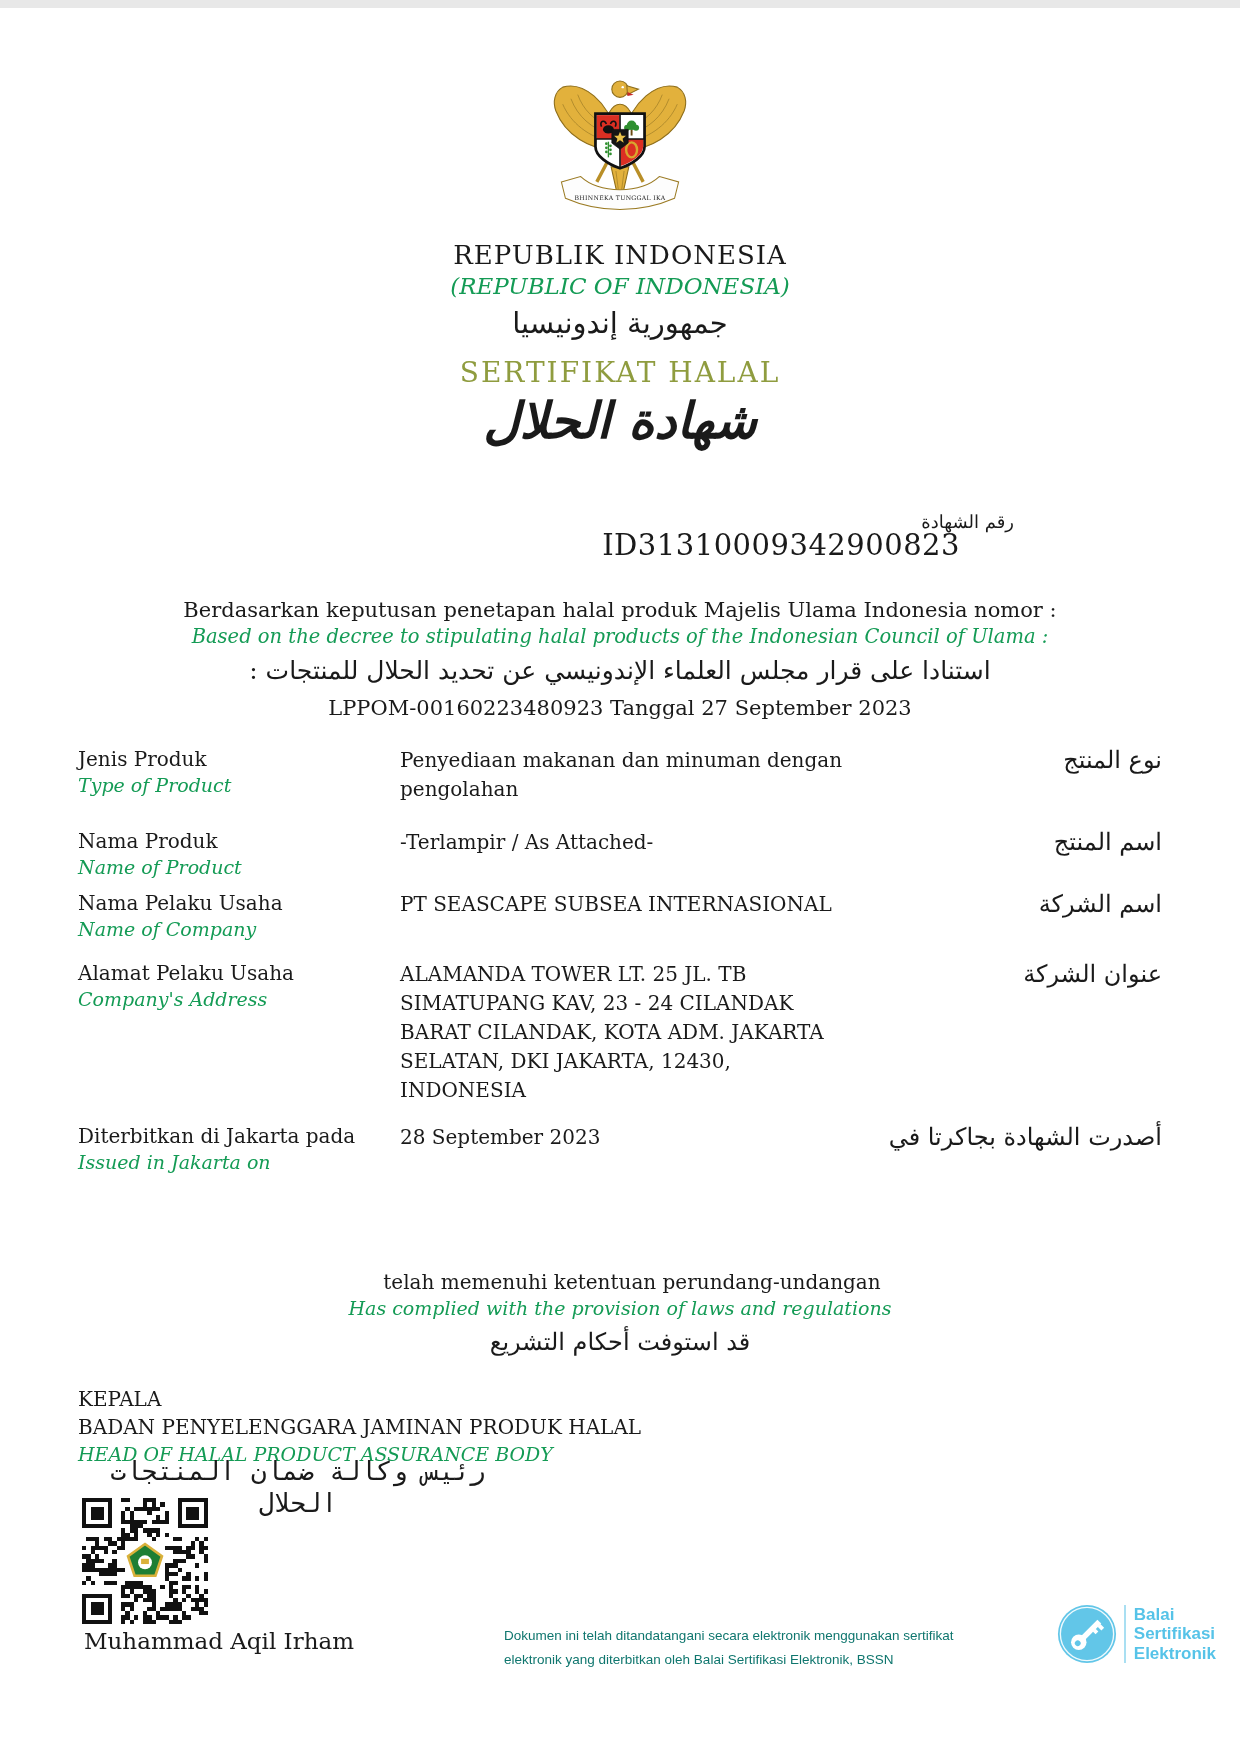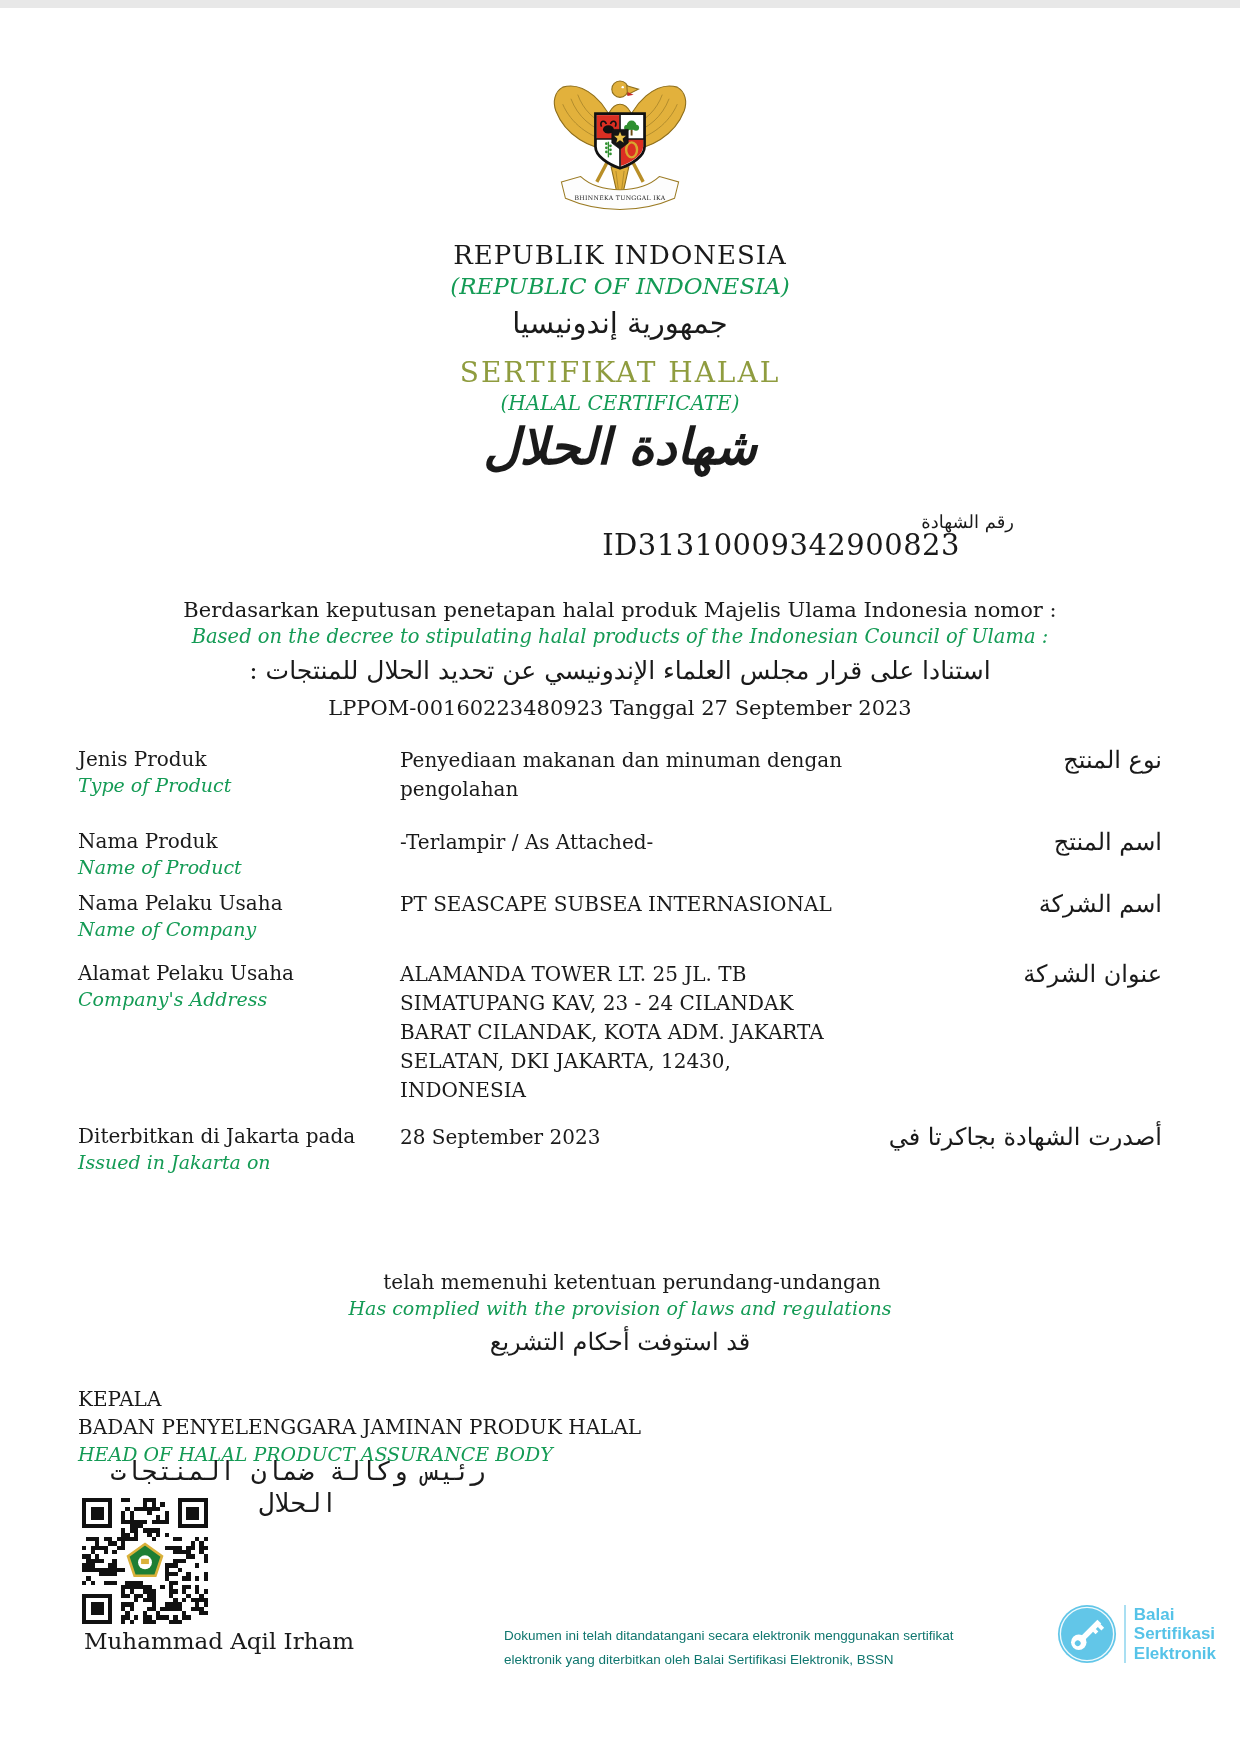--- a/index.html
+++ b/index.html
@@ -138,21 +138,20 @@
   </div>
 
   <div class="abs hdr center">
     <div class="hdr-republic">REPUBLIK INDONESIA</div>
     <div class="hdr-republic-en green-it">(REPUBLIC OF INDONESIA)</div>
     <div class="hdr-republic-ar ar">جمهورية إندونيسيا</div>
   </div>
 
   <div class="abs title-block center">
     <div class="title-id olive">SERTIFIKAT HALAL</div>
-    <div class="title-en green-it">(HALAL CERTIFICATE)</div>
     <div class="title-ar ar">شهادة الحلال</div>
   </div>
 
   <div class="abs certnum-value">ID31310009342900823</div>
   <div class="abs certnum-ar ar">رقم الشهادة</div>
 
   <div class="abs decree center">
     <div class="decree-id">Berdasarkan keputusan penetapan halal produk Majelis Ulama Indonesia nomor :</div>
     <div class="decree-en green-it">Based on the decree to stipulating halal products of the Indonesian Council of Ulama :</div>
     <div class="decree-ar ar">استنادا على قرار مجلس العلماء الإندونيسي عن تحديد الحلال للمنتجات :</div>

